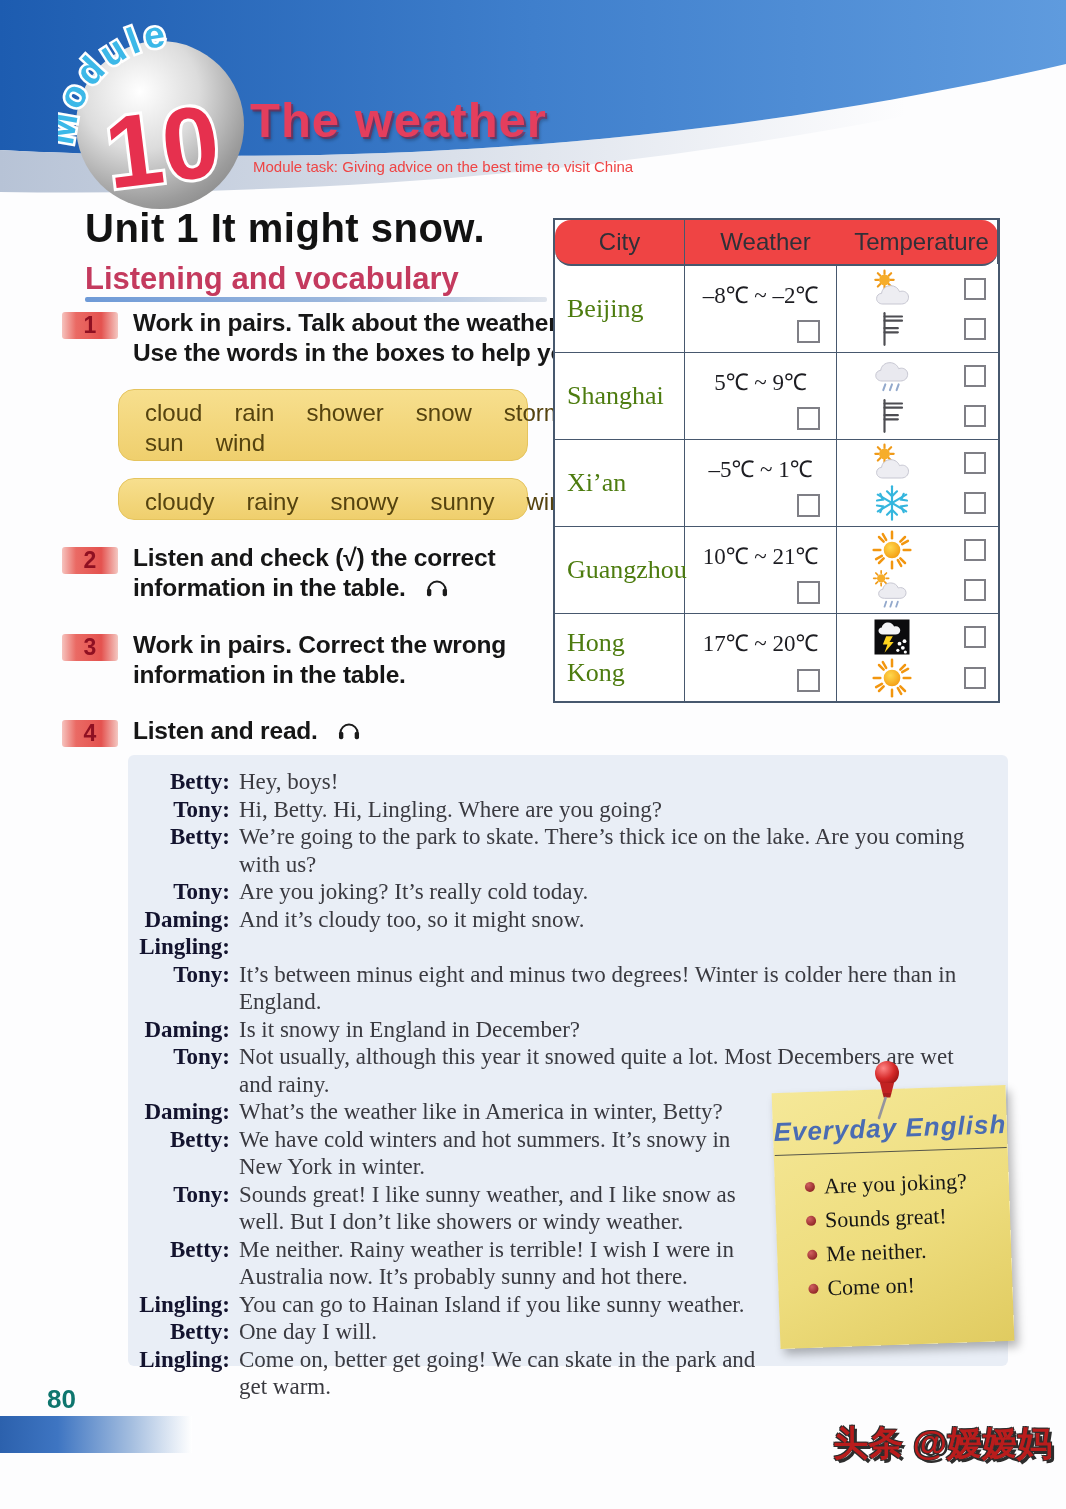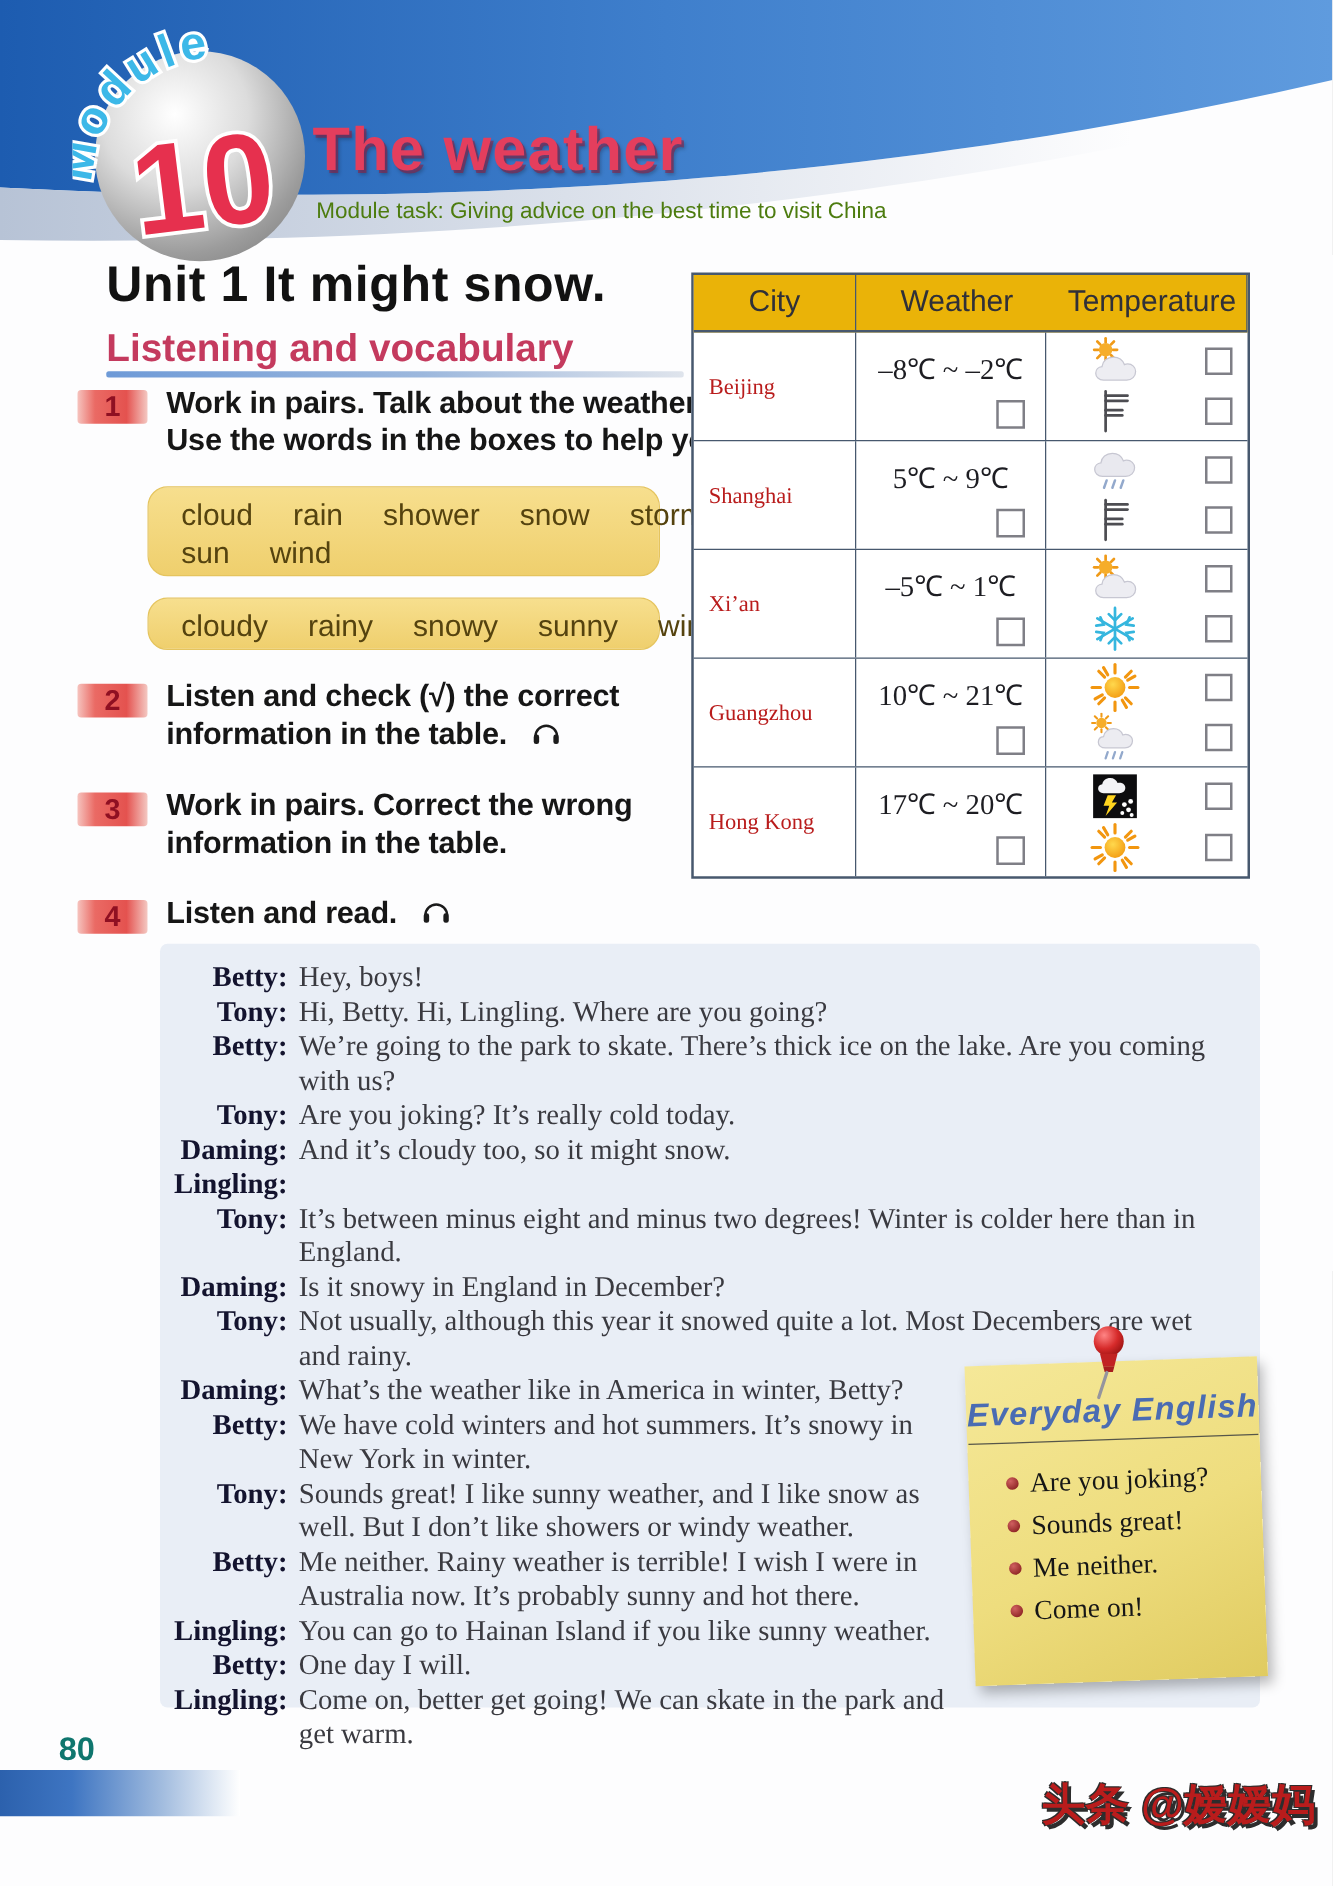--- a/index.html
+++ b/index.html
@@ -4,21 +4,21 @@
 <style>
   html,body{margin:0;padding:0;background:#e8e8e8;}
   .page{position:relative;width:1066px;height:1509px;margin:0 auto;background:#fdfdfe;overflow:hidden;
         font-family:"Liberation Sans",sans-serif;}
   
   .banner{position:absolute;left:0;top:0;}
   .module-badge{position:absolute;left:58px;top:10px;}
   .mod-title{position:absolute;left:250px;top:92px;font-size:49px;font-weight:bold;color:#e4germ;
              color:#e43e5d;letter-spacing:1px;
              text-shadow:2px 2px 0 rgba(150,25,55,.55),3px 4px 3px rgba(0,0,0,.22);}
-  .mod-task{position:absolute;left:253px;top:158px;font-size:18px;color:#4d7c0f;}
+  .mod-task{position:absolute;left:253px;top:158px;font-size:15px;color:#ef4444;}
   
   .unit-title{position:absolute;left:85px;top:206px;font-size:40px;font-weight:bold;color:#121212;letter-spacing:0.5px;}
   .section-title{position:absolute;left:85px;top:261px;font-size:31px;font-weight:bold;color:#c43a5e;}
   .section-rule{position:absolute;left:85px;top:297px;width:462px;height:5px;
                 background:linear-gradient(90deg,#6e9ad7 0%,#9db8dd 55%,#dfe4ec 100%);border-radius:2px;}
   
   .activity{position:absolute;left:62px;display:flex;align-items:flex-start;}
   .act-0{top:308px}.act-1{top:543px}.act-2{top:630px}.act-3{top:716px}
   .act-num{flex:0 0 56px;height:27px;margin-top:4px;border-radius:3px;text-align:center;line-height:27px;
            font-weight:bold;font-size:23px;color:#8f1022;
@@ -28,29 +28,29 @@
   
   .wbox{position:absolute;left:118px;width:410px;box-sizing:border-box;border-radius:16px;
         background:linear-gradient(#f7df8e,#efcf6d);border:1px solid #e5c45e;padding:9px 0 0 26px;}
   .wbox-0{top:389px;height:72px;}
   .wbox-1{top:478px;height:42px;}
   .wrow{height:30px;}
   .word{font-size:24px;color:#55430f;margin-right:32px;}
   
   .wtable{position:absolute;left:553px;top:218px;width:447px;box-sizing:border-box;
           border:2px solid #47586e;background:#fff;}
-  .thead{display:flex;height:44px;background:#eab308;border-bottom:2px solid #47586e;}
+  .thead{display:flex;height:44px;background:#ef4444;border-bottom:2px solid #47586e;border-radius:16px;}
   .th{display:flex;align-items:center;justify-content:center;font-size:24px;color:#303038;box-sizing:border-box;}
   .th-city{width:130px;border-right:1.5px solid #47586e;}
   .th-temp{width:152px;border-right:1.5px solid #47586e;}
   .th-weather{flex:1;}
   .trow{display:flex;height:87px;border-bottom:1.5px solid #47586e;box-sizing:border-box;}
   .trow:last-child{border-bottom:none;}
   .tc-city{width:130px;border-right:1.5px solid #47586e;display:flex;align-items:center;padding-left:12px;
-           box-sizing:border-box;font-family:"Liberation Serif",serif;font-size:18px;color:#b91c1c;}
+           box-sizing:border-box;font-family:"Liberation Serif",serif;font-size:26px;color:#4d7c0f;}
   .tc-temp{width:152px;border-right:1.5px solid #47586e;position:relative;box-sizing:border-box;}
   .temp-text{text-align:center;margin-top:12px;font-family:"Liberation Serif",serif;font-size:23px;color:#1d1d22;}
   .checkbox{display:inline-block;width:23px;height:23px;border:2px solid #7f7f86;background:transparent;box-sizing:border-box;}
   .tc-temp .checkbox{position:absolute;right:16px;bottom:9px;}
   .tc-weather{flex:1;display:flex;flex-direction:column;justify-content:space-evenly;padding:3px 0;}
   .weather-option{display:flex;align-items:center;height:40px;}
   .wicon{width:42px;height:40px;margin-left:34px;}
   .isvg{width:100%;height:100%;}
   .weather-option .checkbox{margin-left:auto;margin-right:12px;width:22px;height:22px;}
   

